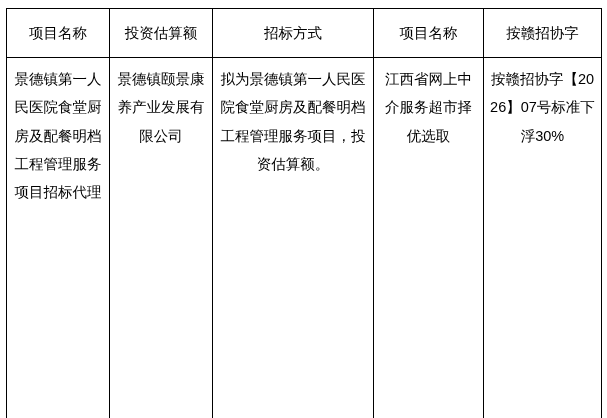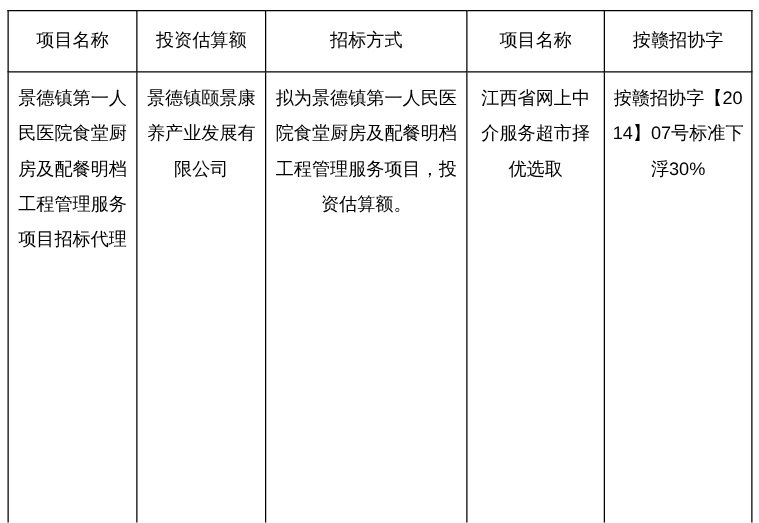--- a/index.html
+++ b/index.html
@@ -84,18 +84,18 @@
         <td>
             <span class="cell-text">景德镇颐景康养产业发展有限公司</span>
           </td>
         <td>
             <span class="cell-text">拟为景德镇第一人民医院食堂厨房及配餐明档工程管理服务项目，投资估算额。</span>
           </td>
         <td>
             <span class="cell-text">江西省网上中介服务超市择优选取</span>
           </td>
         <td>
-            <span class="cell-text">按赣招协字【2014】07号标准下浮30%</span>
+            <span class="cell-text">按赣招协字【2026】07号标准下浮30%</span>
           </td>
       </tr>
     </tbody>
   </table>
 </div>
 
 </body></html>

